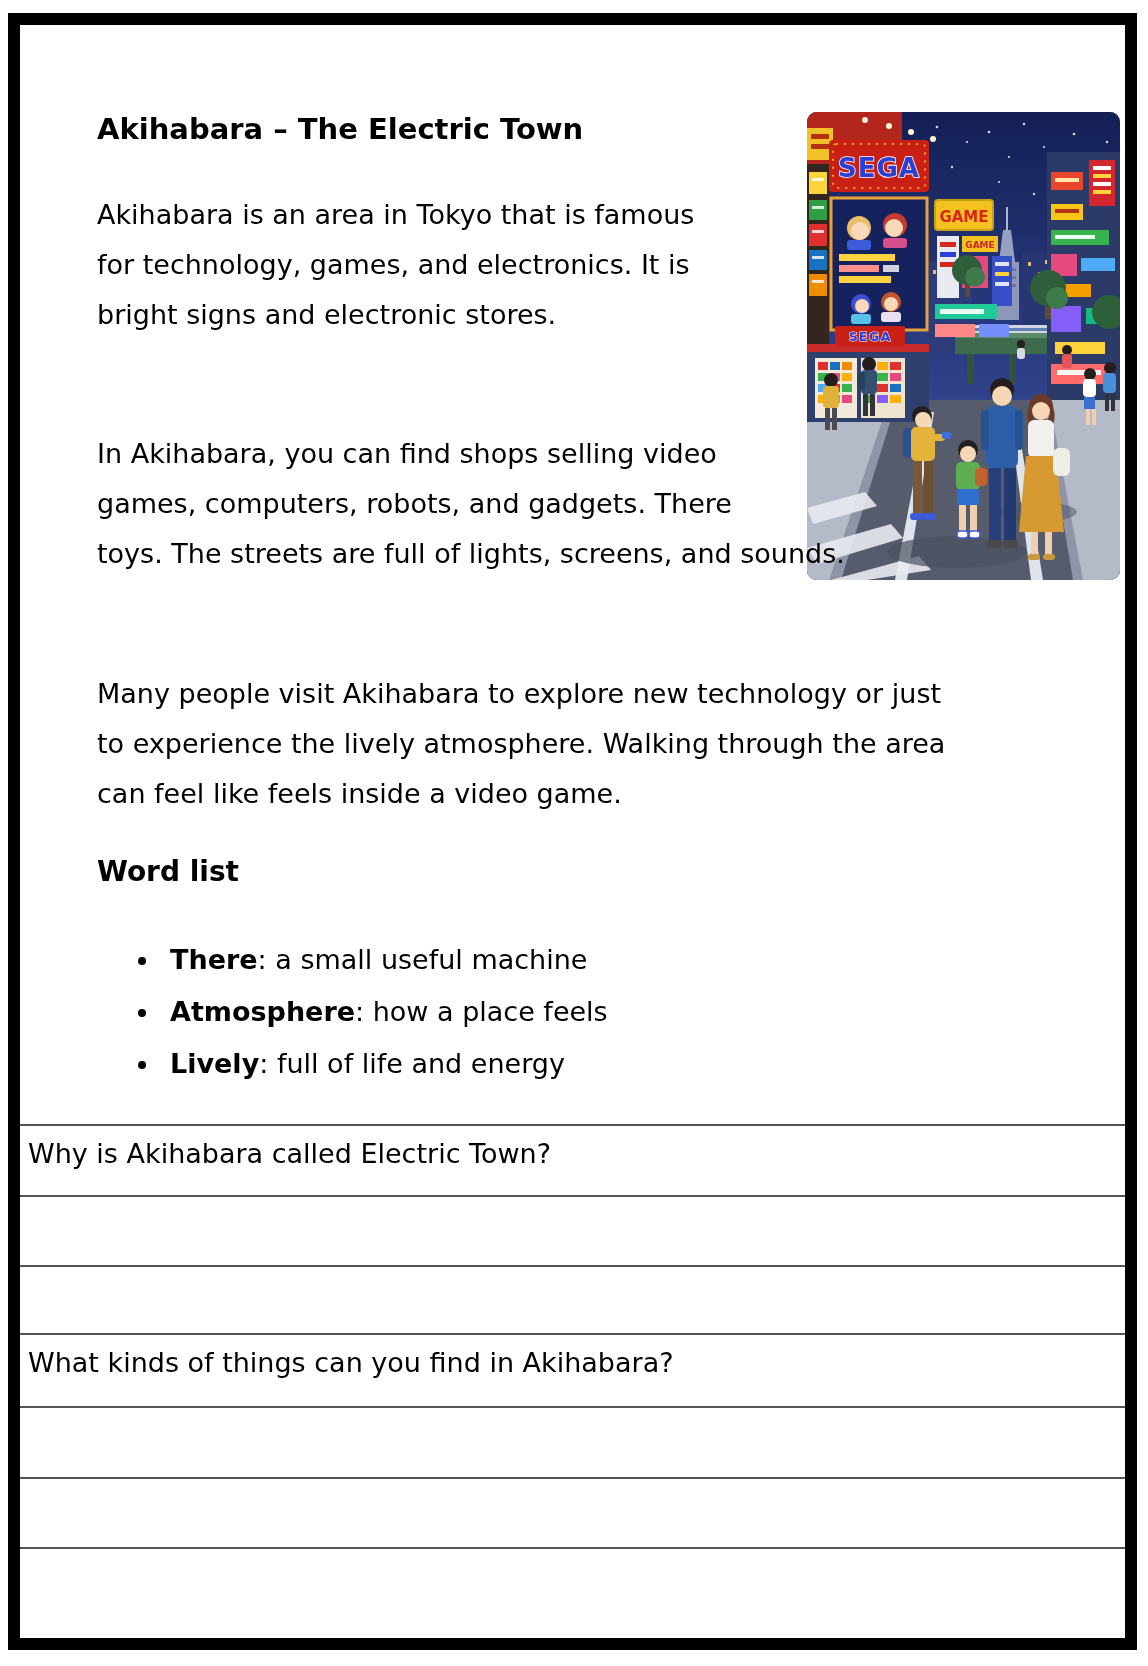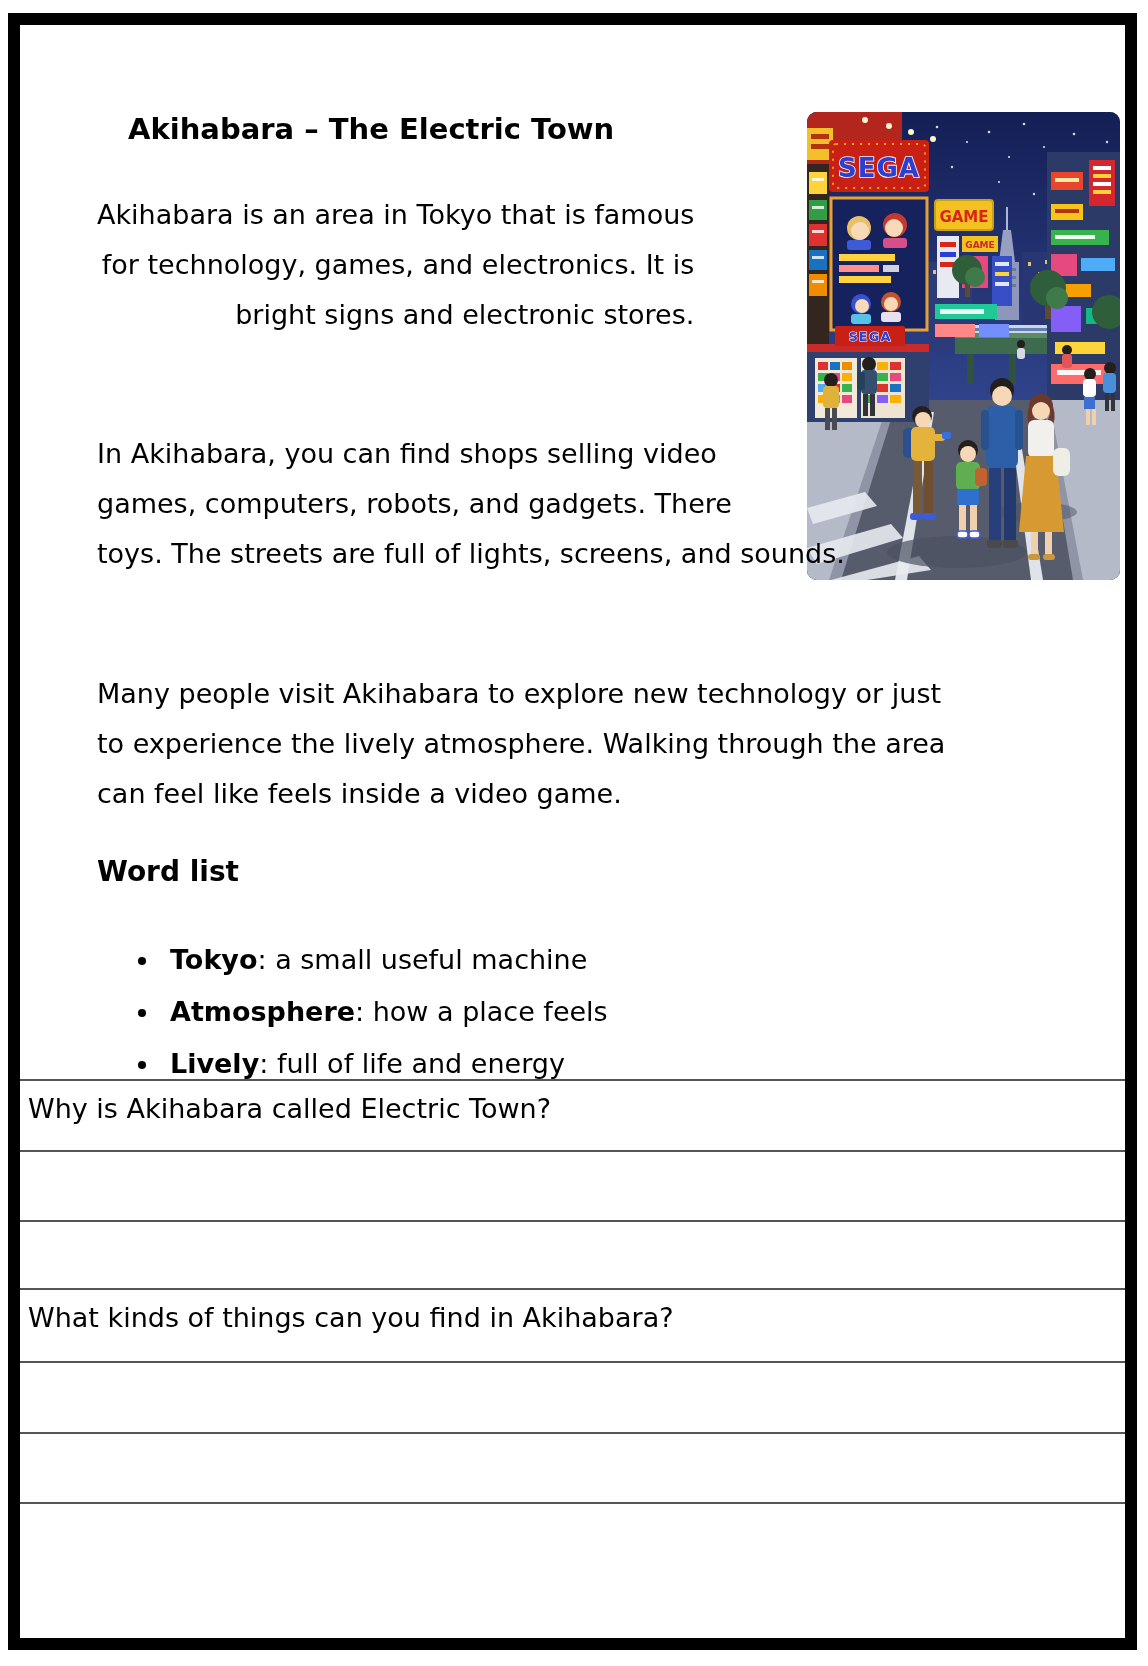--- a/index.html
+++ b/index.html
@@ -1,34 +1,34 @@
 <!DOCTYPE html>
 <html><head>
 <meta charset="utf-8">
 <style>
   html,body{margin:0;padding:0;background:#ffffff;}
   body{width:1148px;height:1666px;position:relative;overflow:hidden;
        font-family:"DejaVu Sans", sans-serif;color:#000;}
   .page{position:absolute;left:8px;top:13px;width:1129px;height:1637px;
         box-sizing:border-box;border:12px solid #000;background:#fff;}
   .title{position:absolute;left:77px;top:86px;font-size:29px;font-weight:bold;
-         line-height:36px;white-space:nowrap;margin-left:31px;}
+         line-height:36px;white-space:nowrap;}
   .para{position:absolute;left:77px;font-size:27px;}
   .para .line{line-height:50px;white-space:nowrap;}
-  .p1{top:165px;text-align:right;} .p2{top:404px;} .p3{top:644px;}
+  .p1{top:165px;} .p2{top:404px;} .p3{top:644px;}
   .wl-heading{position:absolute;left:77px;top:829px;font-size:28px;font-weight:bold;
               line-height:36px;white-space:nowrap;}
   .bullets{position:absolute;left:150px;top:909px;font-size:27px;}
   .bullet-item{position:relative;height:52px;line-height:52px;white-space:nowrap;}
   .bullet-dot{position:absolute;left:-32px;top:23px;width:8px;height:8px;
               border-radius:50%;background:#000;}
   .photo{position:absolute;left:787px;top:87px;width:313px;height:468px;margin:0;
          border-radius:10px;overflow:hidden;background:#1c2a66;}
   .photo svg{display:block;}
-  .atable{position:absolute;left:0;top:1054px;width:1105px;}
+  .atable{position:absolute;left:0;top:1099px;width:1105px;}
   .arow{box-sizing:border-box;border-top:2px solid #555;width:1105px;}
   .h71{height:71px;} .h70{height:70px;} .h68{height:68px;}
   .h73{height:73px;} .h91{height:91px;}
   .qtext{display:block;padding:6px 0 0 8px;font-size:27px;line-height:44px;
          white-space:nowrap;}
 </style>
 </head>
 <body>
 
 <div class="page">
@@ -355,21 +355,21 @@
   <div class="para p3">
     <div class="line">Many people visit Akihabara to explore new technology or just</div>
     <div class="line">to experience the lively atmosphere. Walking through the area</div>
     <div class="line">can feel like feels inside a video game.</div>
   </div>
 
   <div class="wl-heading">Word list</div>
 
   <div class="bullets">
     <div class="bullet-item">
-      <span class="bullet-dot"></span><b>Tokyo</b><span>: a small useful machine</span>
+      <span class="bullet-dot"></span><b>There</b><span>: a small useful machine</span>
     </div>
     <div class="bullet-item">
       <span class="bullet-dot"></span><b>Atmosphere</b><span>: how a place feels</span>
     </div>
     <div class="bullet-item">
       <span class="bullet-dot"></span><b>Lively</b><span>: full of life and energy</span>
     </div>
   </div>
 
   <div class="atable">

